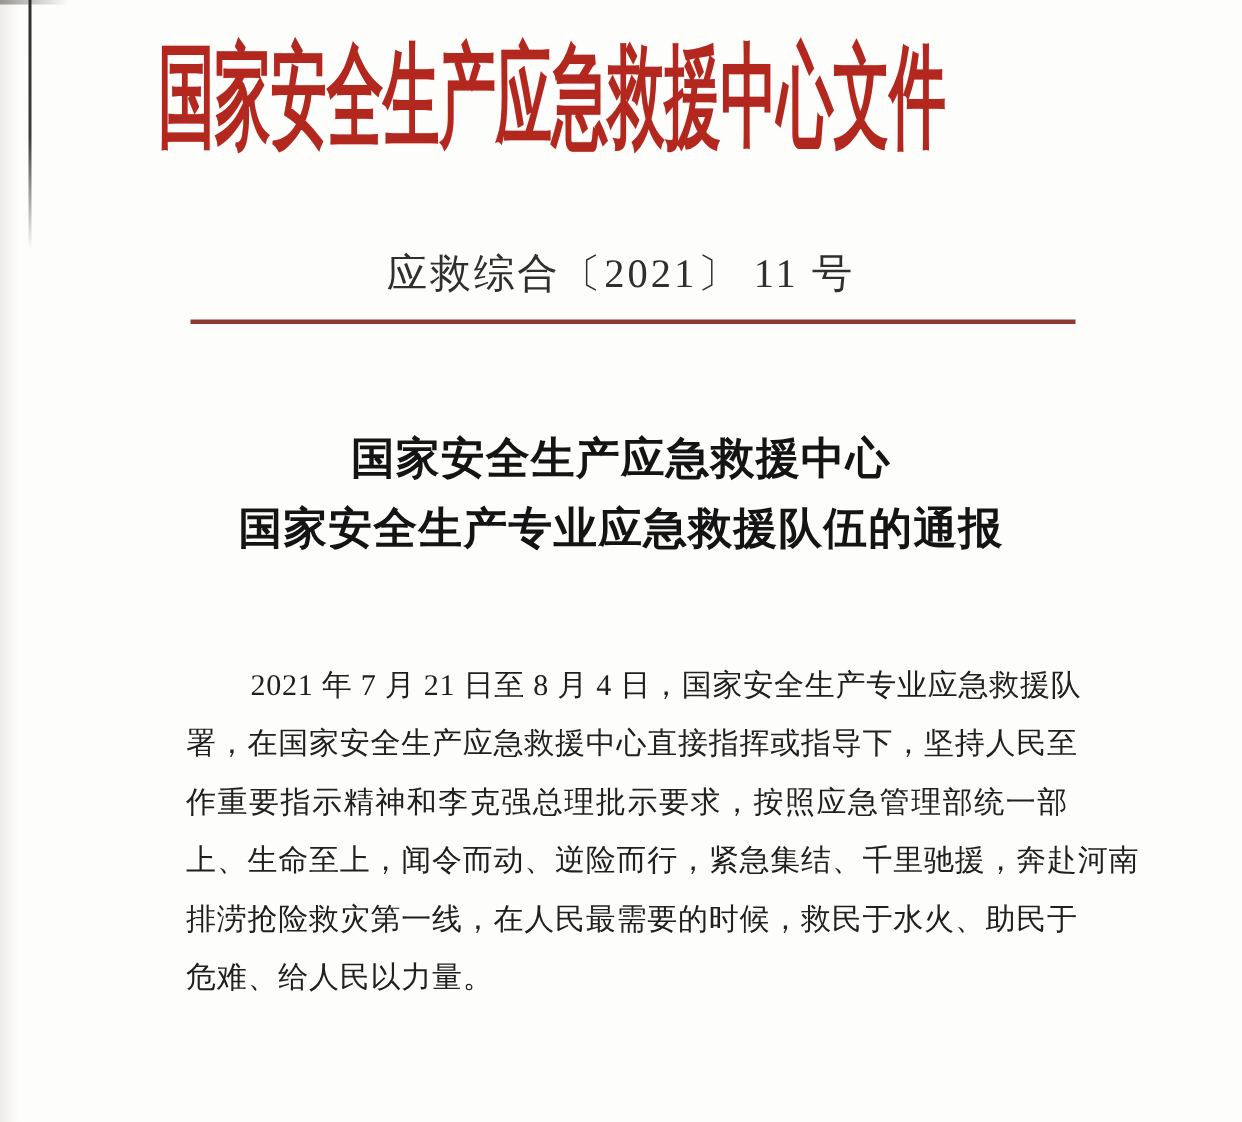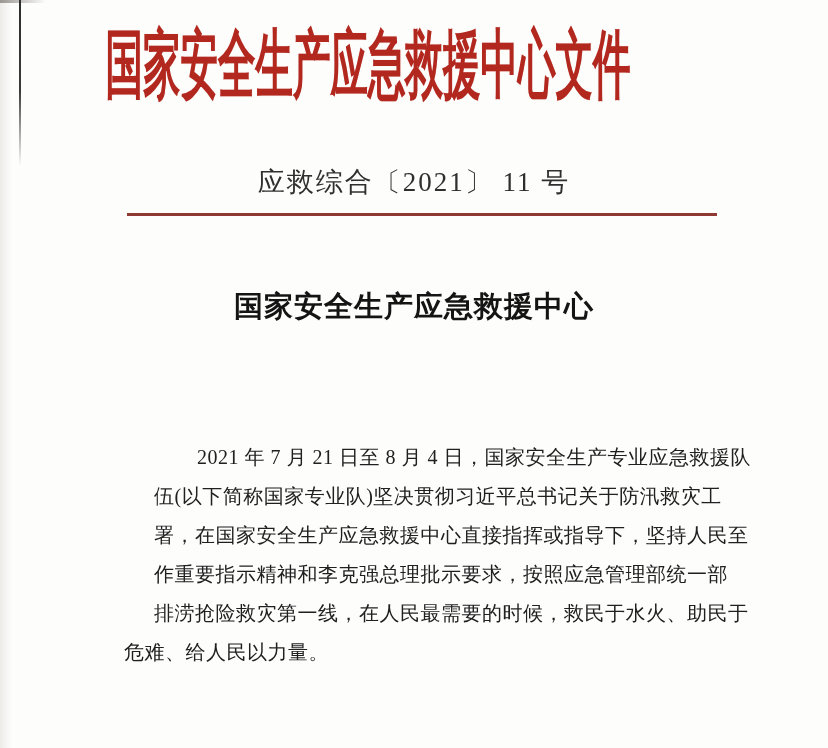--- a/index.html
+++ b/index.html
@@ -96,21 +96,20 @@
     line-height: 39px;
     color: #202020;
   }
   .body-line {
     white-space: nowrap;
     letter-spacing: 0.5px;
   }
   .body-line.just {
     text-align: justify;
     text-align-last: justify;
-    margin-left: 30px;
   }
   .body-line.indent {
     text-indent: 43px;
   }
 </style>
 </head>
 <body>
 
 <div class="page">
 
@@ -121,24 +120,25 @@
   <div class="letterhead">
     <span class="letterhead-text">国家安全生产应急救援中心文件</span>
   </div>
 
   <div class="doc-number">应救综合〔2021〕 11 号</div>
 
   <div class="red-rule"></div>
 
   <div class="doc-title">
     <div class="doc-title-line">国家安全生产应急救援中心</div>
+    <div class="doc-title-line">国家安全生产专业应急救援队伍的通报</div>
   </div>
 
   <div class="body-text">
     <div class="body-line indent just">2021 年 7 月 21 日至 8 月 4 日，国家安全生产专业应急救援队</div>
-    <div class="body-line just">伍(以下简称国家专业队)坚决贯彻习近平总书记关于防汛救灾工</div>
     <div class="body-line just">署，在国家安全生产应急救援中心直接指挥或指导下，坚持人民至</div>
     <div class="body-line just">作重要指示精神和李克强总理批示要求，按照应急管理部统一部</div>
+    <div class="body-line just">上、生命至上，闻令而动、逆险而行，紧急集结、千里驰援，奔赴河南</div>
     <div class="body-line just">排涝抢险救灾第一线，在人民最需要的时候，救民于水火、助民于</div>
     <div class="body-line">危难、给人民以力量。</div>
   </div>
 
 </div>
 
 </body></html>

